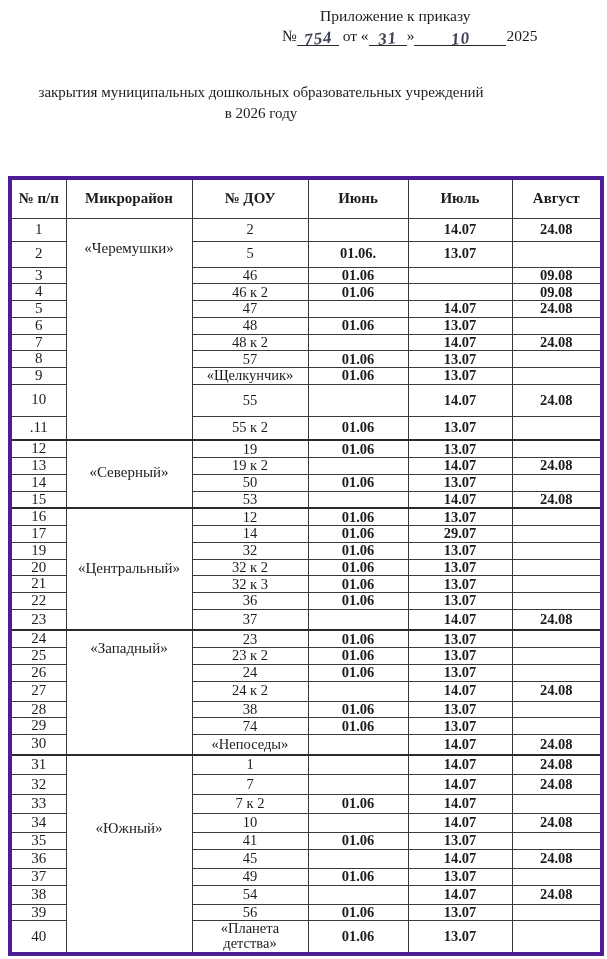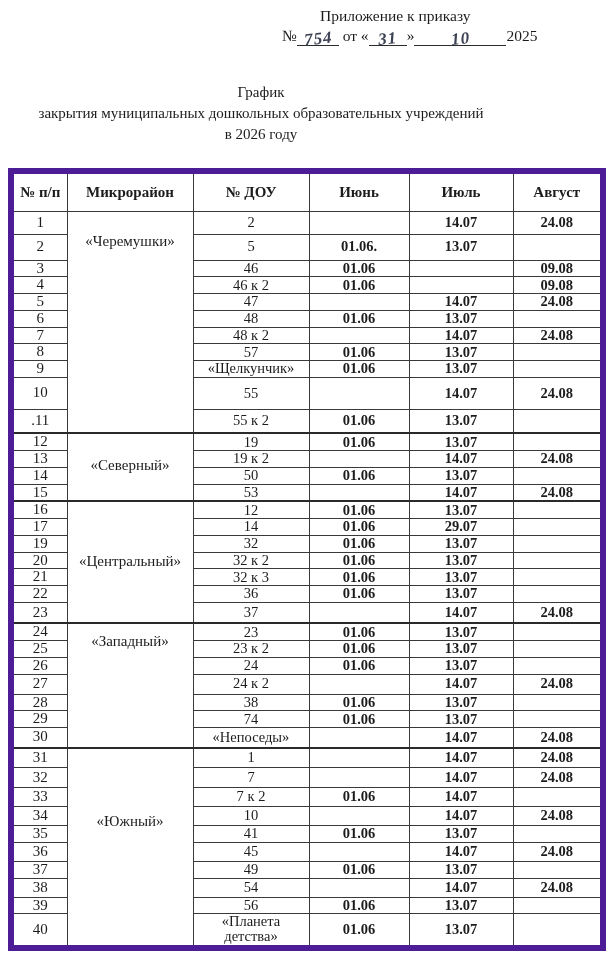--- a/index.html
+++ b/index.html
@@ -14,23 +14,23 @@
   .blank.order-no{width:42px;}
   .blank.day{width:38px;}
   .blank.month{width:92px;}
   .hw{
     display:inline-block;font-style:italic;font-weight:bold;color:#3c4254;
     font-size:17px;transform:rotate(-6deg) translateY(1px);letter-spacing:1px;
   }
   .doc-title{position:absolute;left:0;top:82px;width:522px;text-align:center;
     font-size:15px;line-height:21px;}
   .schedule{
-    position:absolute;left:8px;top:168px;width:592px;
+    position:absolute;left:8px;top:176px;width:592px;
     border-collapse:collapse;table-layout:fixed;
-    border:6px solid #4c1d95;
+    border:4px solid #4c1d95;
   }
   .schedule th,.schedule td{border:1px solid #3a3a3a;padding:0 2px;overflow:hidden;}
   .schedule thead tr{height:40px;}
   .schedule th{font-size:15px;font-weight:bold;text-align:center;vertical-align:middle;}
   .schedule tbody tr{height:16px;}
   .schedule tbody tr:nth-child(1){height:23px;}
   .schedule tbody tr:nth-child(2){height:26px;}
   .schedule tbody tr:nth-child(10){height:32px;}
   .schedule tbody tr:nth-child(11){height:24px;}
   .schedule tbody tr:nth-child(22){height:21px;}
@@ -56,21 +56,20 @@
 </style>
 </head>
 <body>
 
 <div class="order-ref">
   <div class="l1">Приложение к приказу</div>
   <div class="l2"><span>№</span><span class="blank order-no"><span class="hw">754</span></span> <span>от «</span><span class="blank day"><span class="hw">31</span></span><span>»</span><span class="blank month"><span class="hw">10</span></span><span>2025</span></div>
 </div>
 
 <div class="doc-title">
-  <div>График</div>
   <div>закрытия муниципальных дошкольных образовательных учреждений</div>
   <div>в 2026 году</div>
 </div>
 
 <table class="schedule">
   <colgroup>
     <col style="width:56px">
       <col style="width:126px">
       <col style="width:116px">
     <col style="width:100px">

